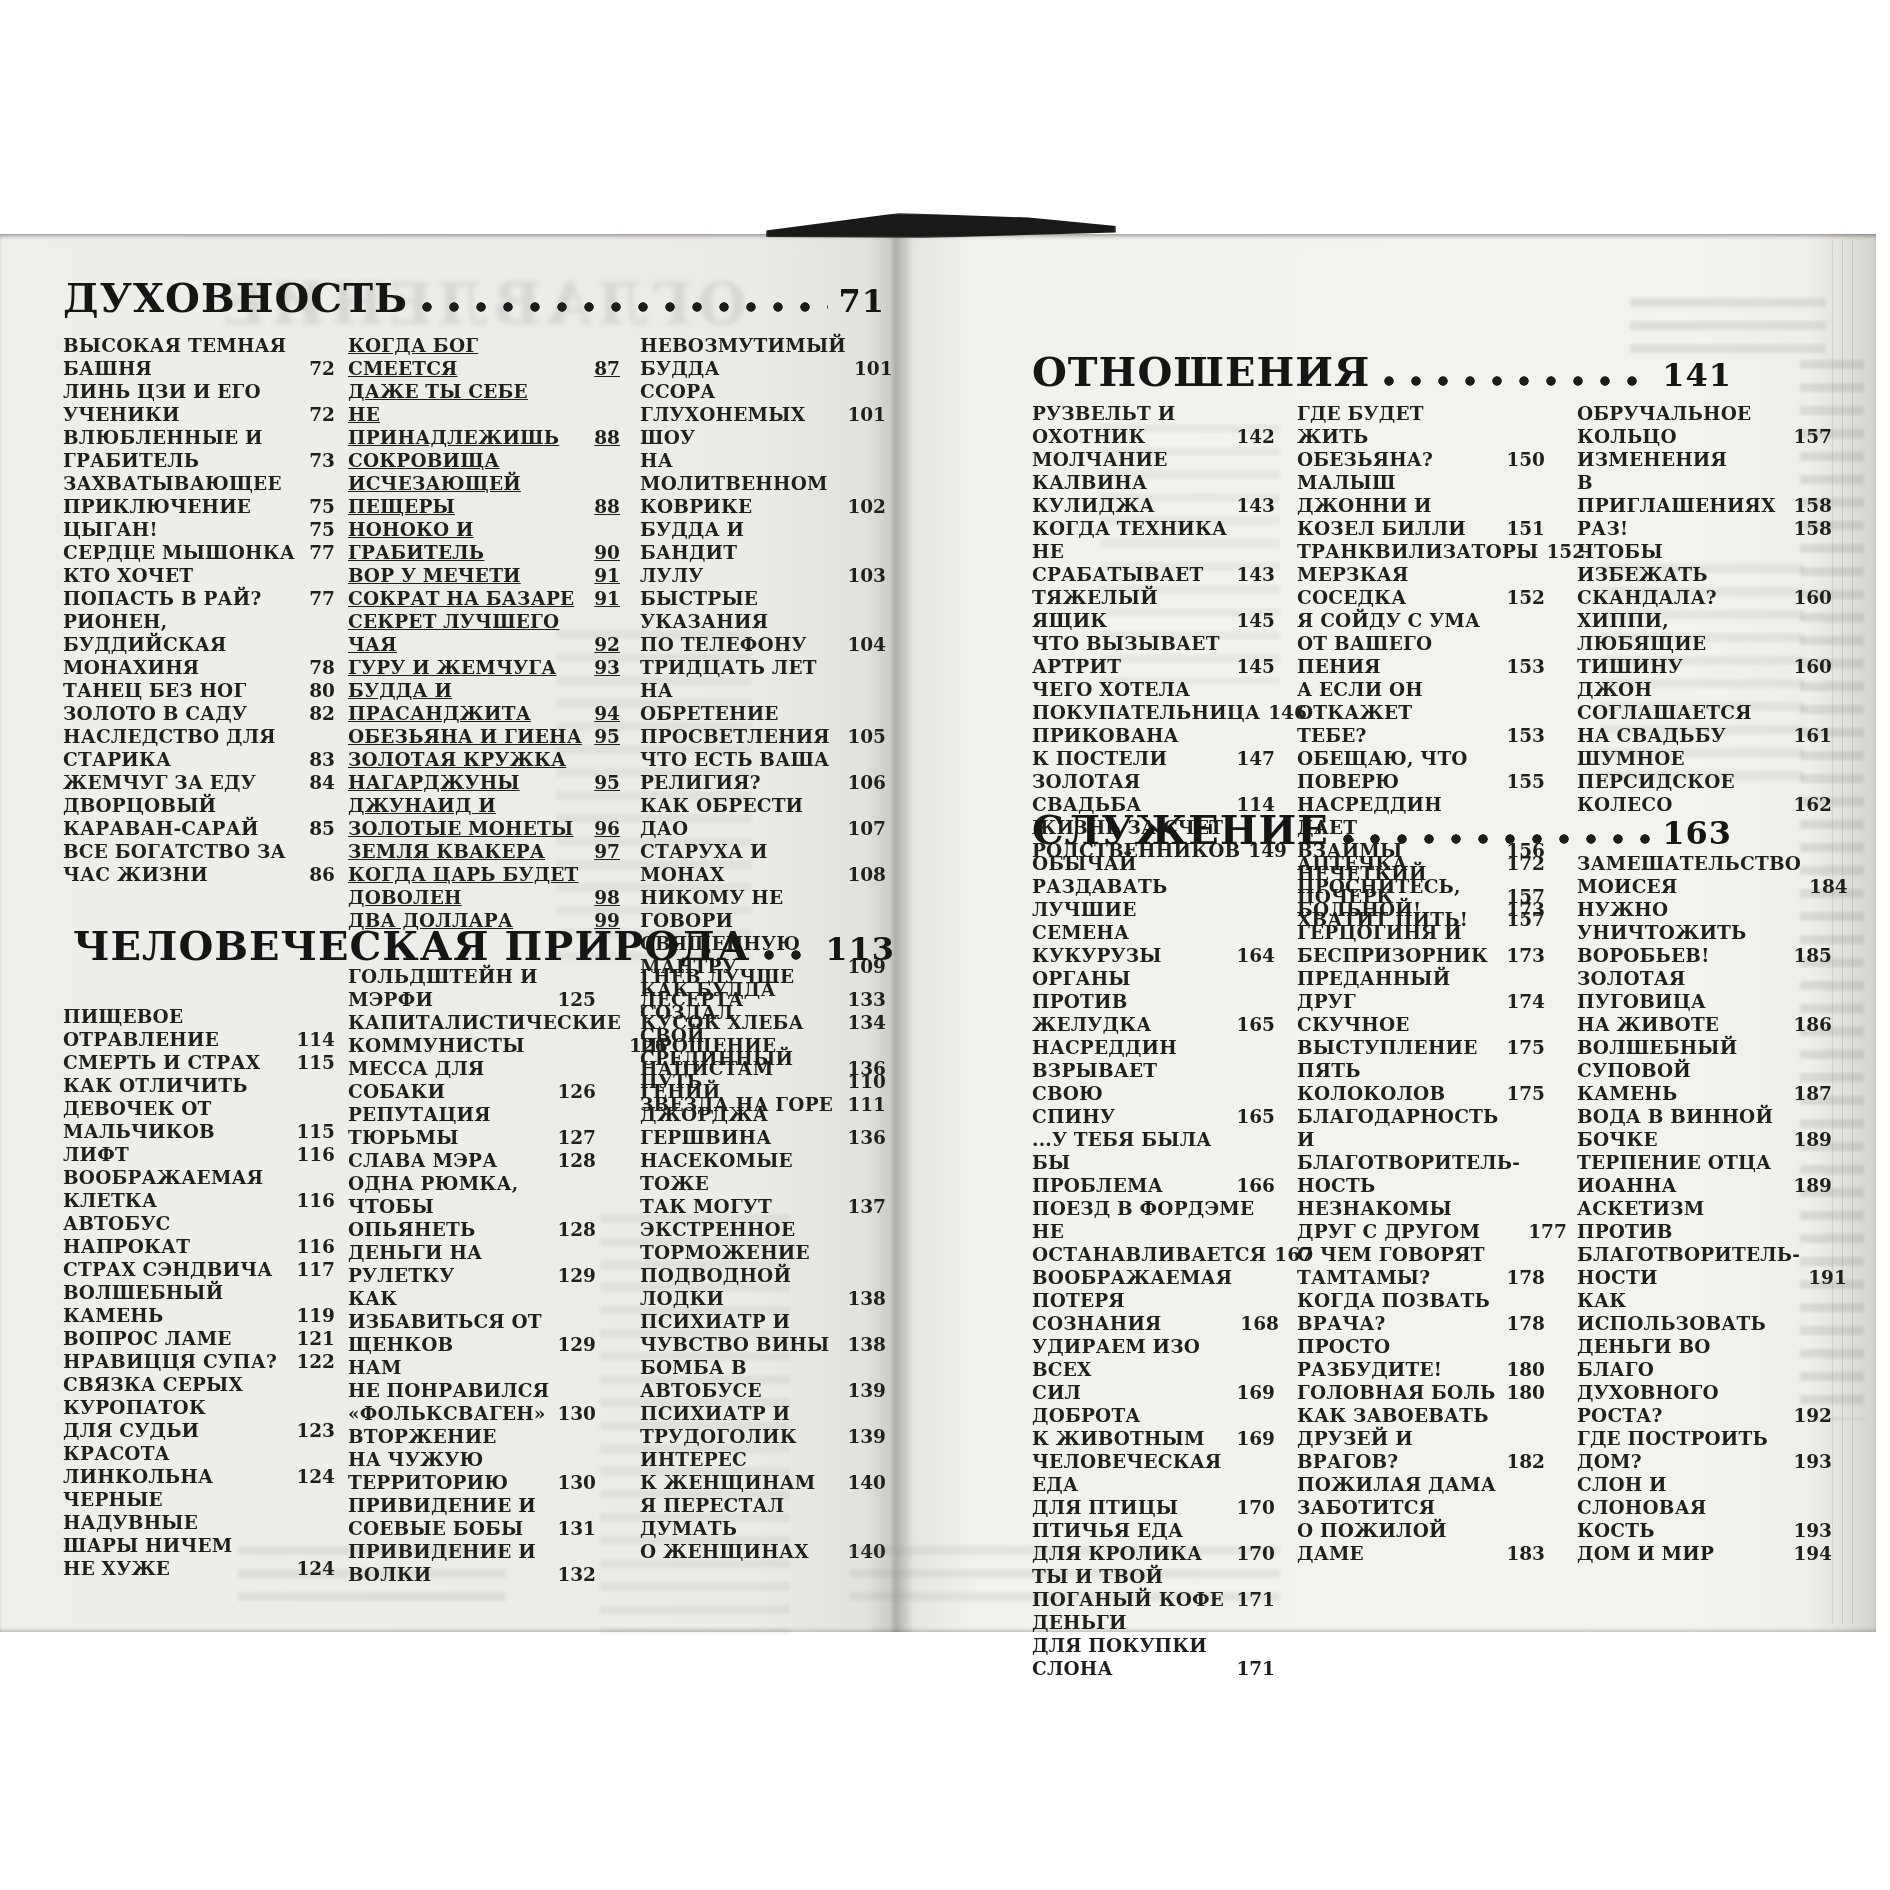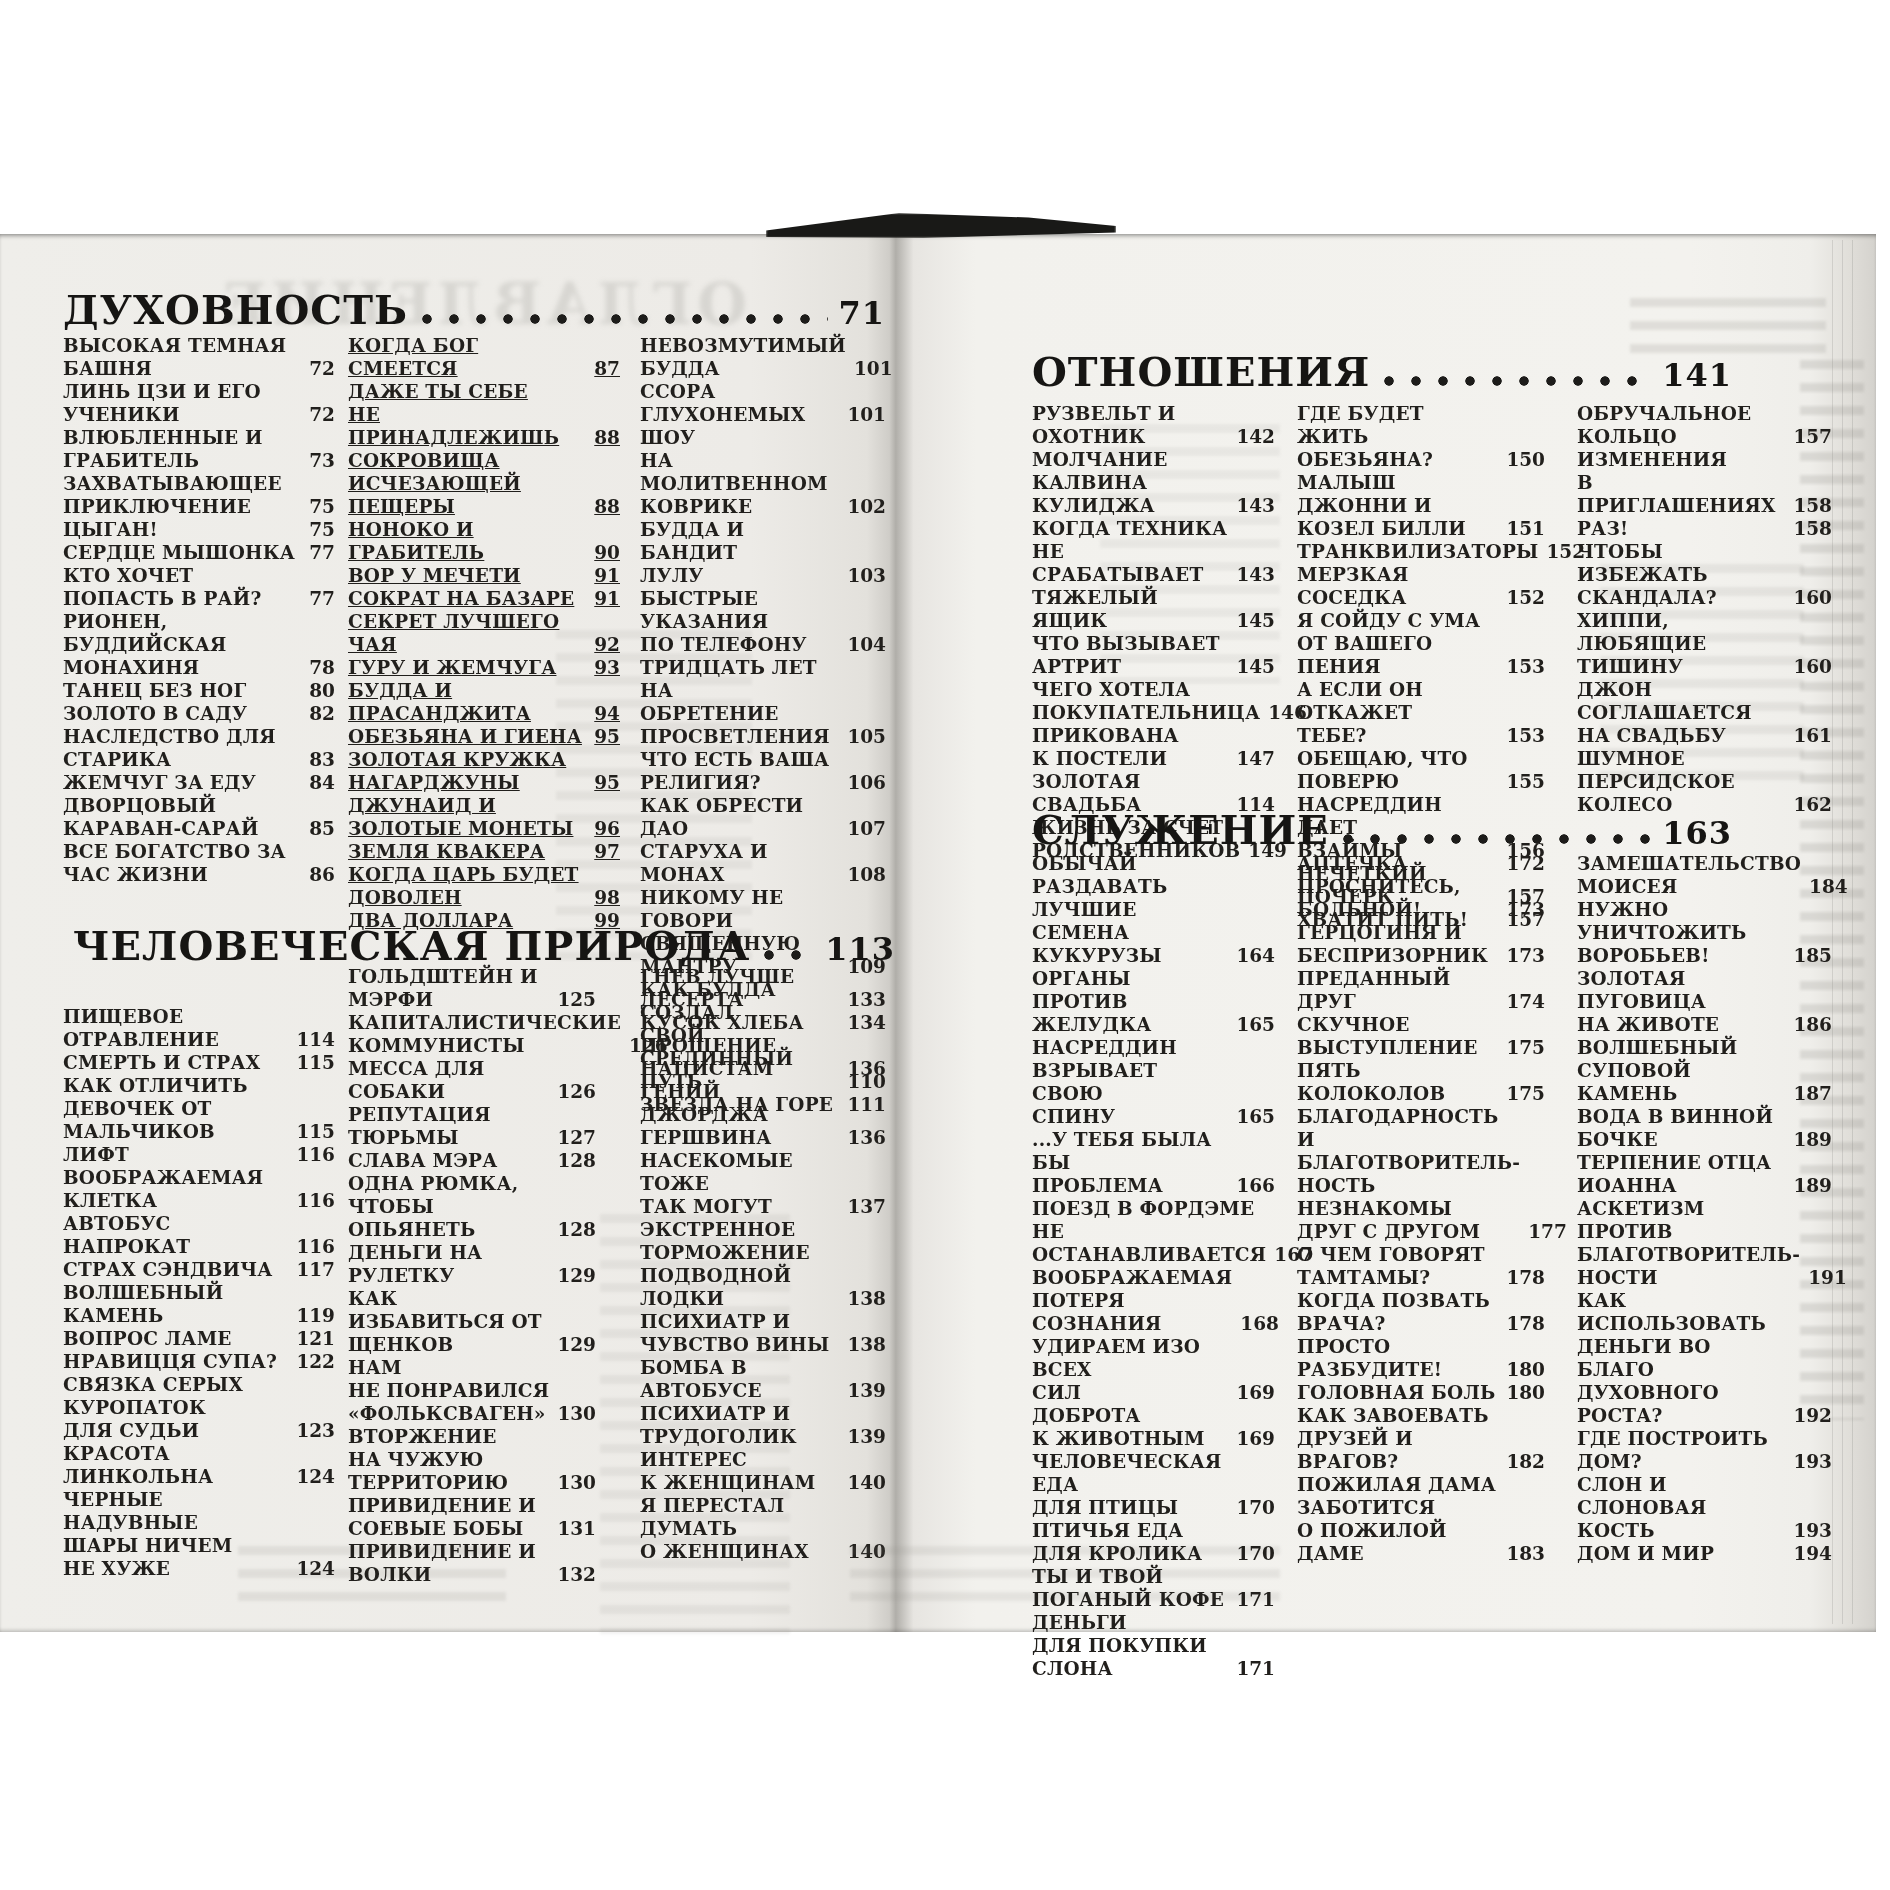--- a/index.html
+++ b/index.html
@@ -26,21 +26,21 @@
   .page-right{left:900px;width:976px;}
 
   
   .sec-head{position:absolute;display:flex;align-items:baseline;color:#161513;font-weight:700;}
   .sec-head .title{font-size:40px;letter-spacing:1px;white-space:nowrap;}
   .sec-head .leader{flex:1;height:13px;align-self:flex-end;margin:0 10px 7px 14px;
     background-image:radial-gradient(circle at 5px 6px,#1d1c1a 4.4px,rgba(0,0,0,0) 5px);
     background-size:27px 13px;background-repeat:repeat-x;background-position:left center;}
   .sec-head .num{font-size:32px;letter-spacing:1px;}
 
-  #lhead1{left:63px;top:52px;width:822px;}
+  #lhead1{left:63px;top:40px;width:822px;}
   #lhead2{left:73px;top:688px;width:822px;}
   #rhead1{left:132px;top:114px;width:700px;}
   #rhead2{left:132px;top:572px;width:700px;}
 
   
   .col{position:absolute;display:flex;flex-direction:column;color:#211f1c;}
   .entry{display:flex;align-items:flex-end;}
   .entry .t{white-space:pre-line;font-size:18.5px;line-height:23px;font-weight:700;letter-spacing:.2px;}
   .entry .p{margin-left:auto;padding-left:8px;font-size:18.5px;line-height:23px;font-weight:700;text-align:right;}
 

